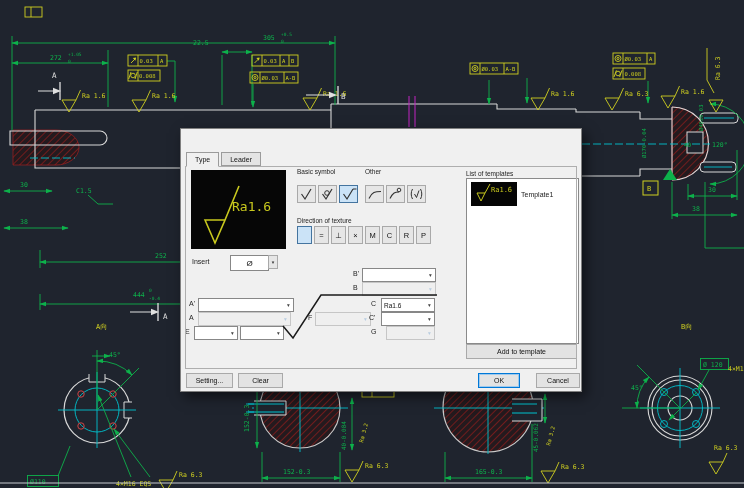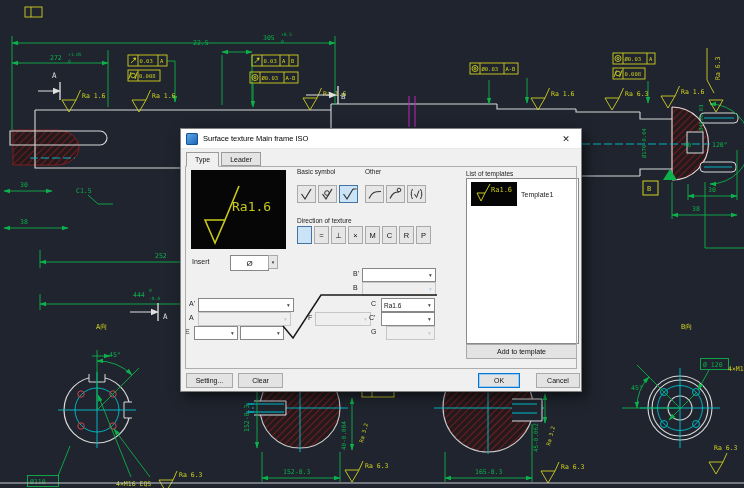--- a/index.html
+++ b/index.html
@@ -320,25 +320,20 @@
 
   <g stroke="#c224c2" stroke-width="1">
     <path d="M409 96 V127 M415 96 V127"></path>
   </g>
 
   <path d="M0 483 H744" stroke="#c9ccd1" stroke-width="1"></path>
 </svg>
 
 
 <div class="dlg">
-  <div class="tb">
-    <div class="ic"></div>
-    <div class="tt">Surface texture Main frame ISO</div>
-    <div class="cx">✕</div>
-  </div>
 
   <div class="tabs">
     <div class="tab on">Type</div>
     <div class="tab">Leader</div>
   </div>
   <div class="frame"></div>
 
   <div class="prev">
     <svg width="95" height="79" viewBox="0 0 95 79">
       <path d="M14 50 L24 73 L34 50 Z M34 50 L48 16" stroke="#c8c81e" stroke-width="1.6" fill="none"></path>

